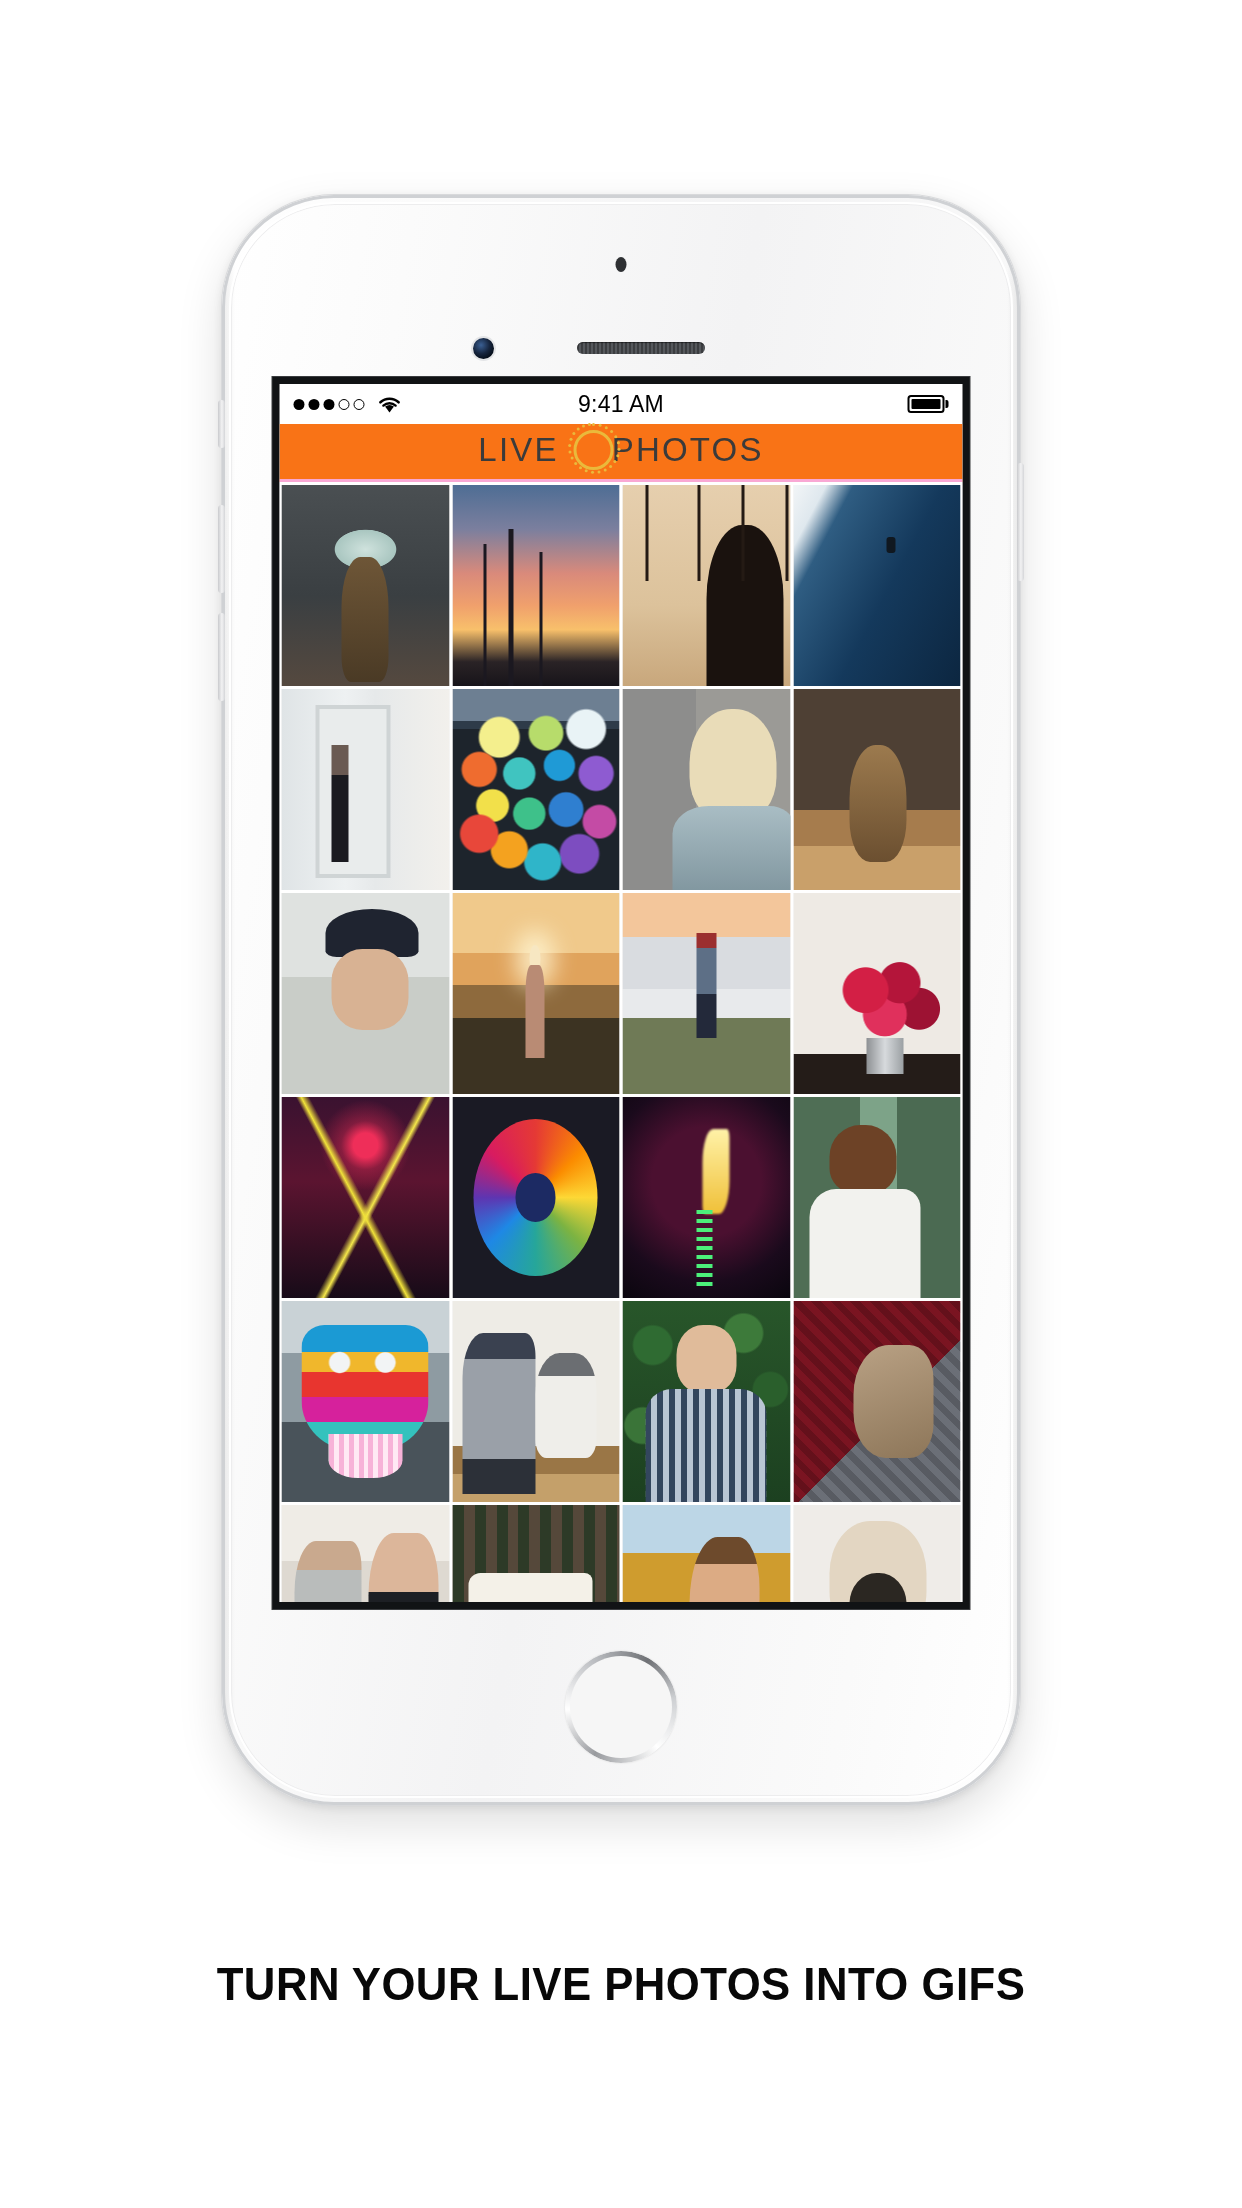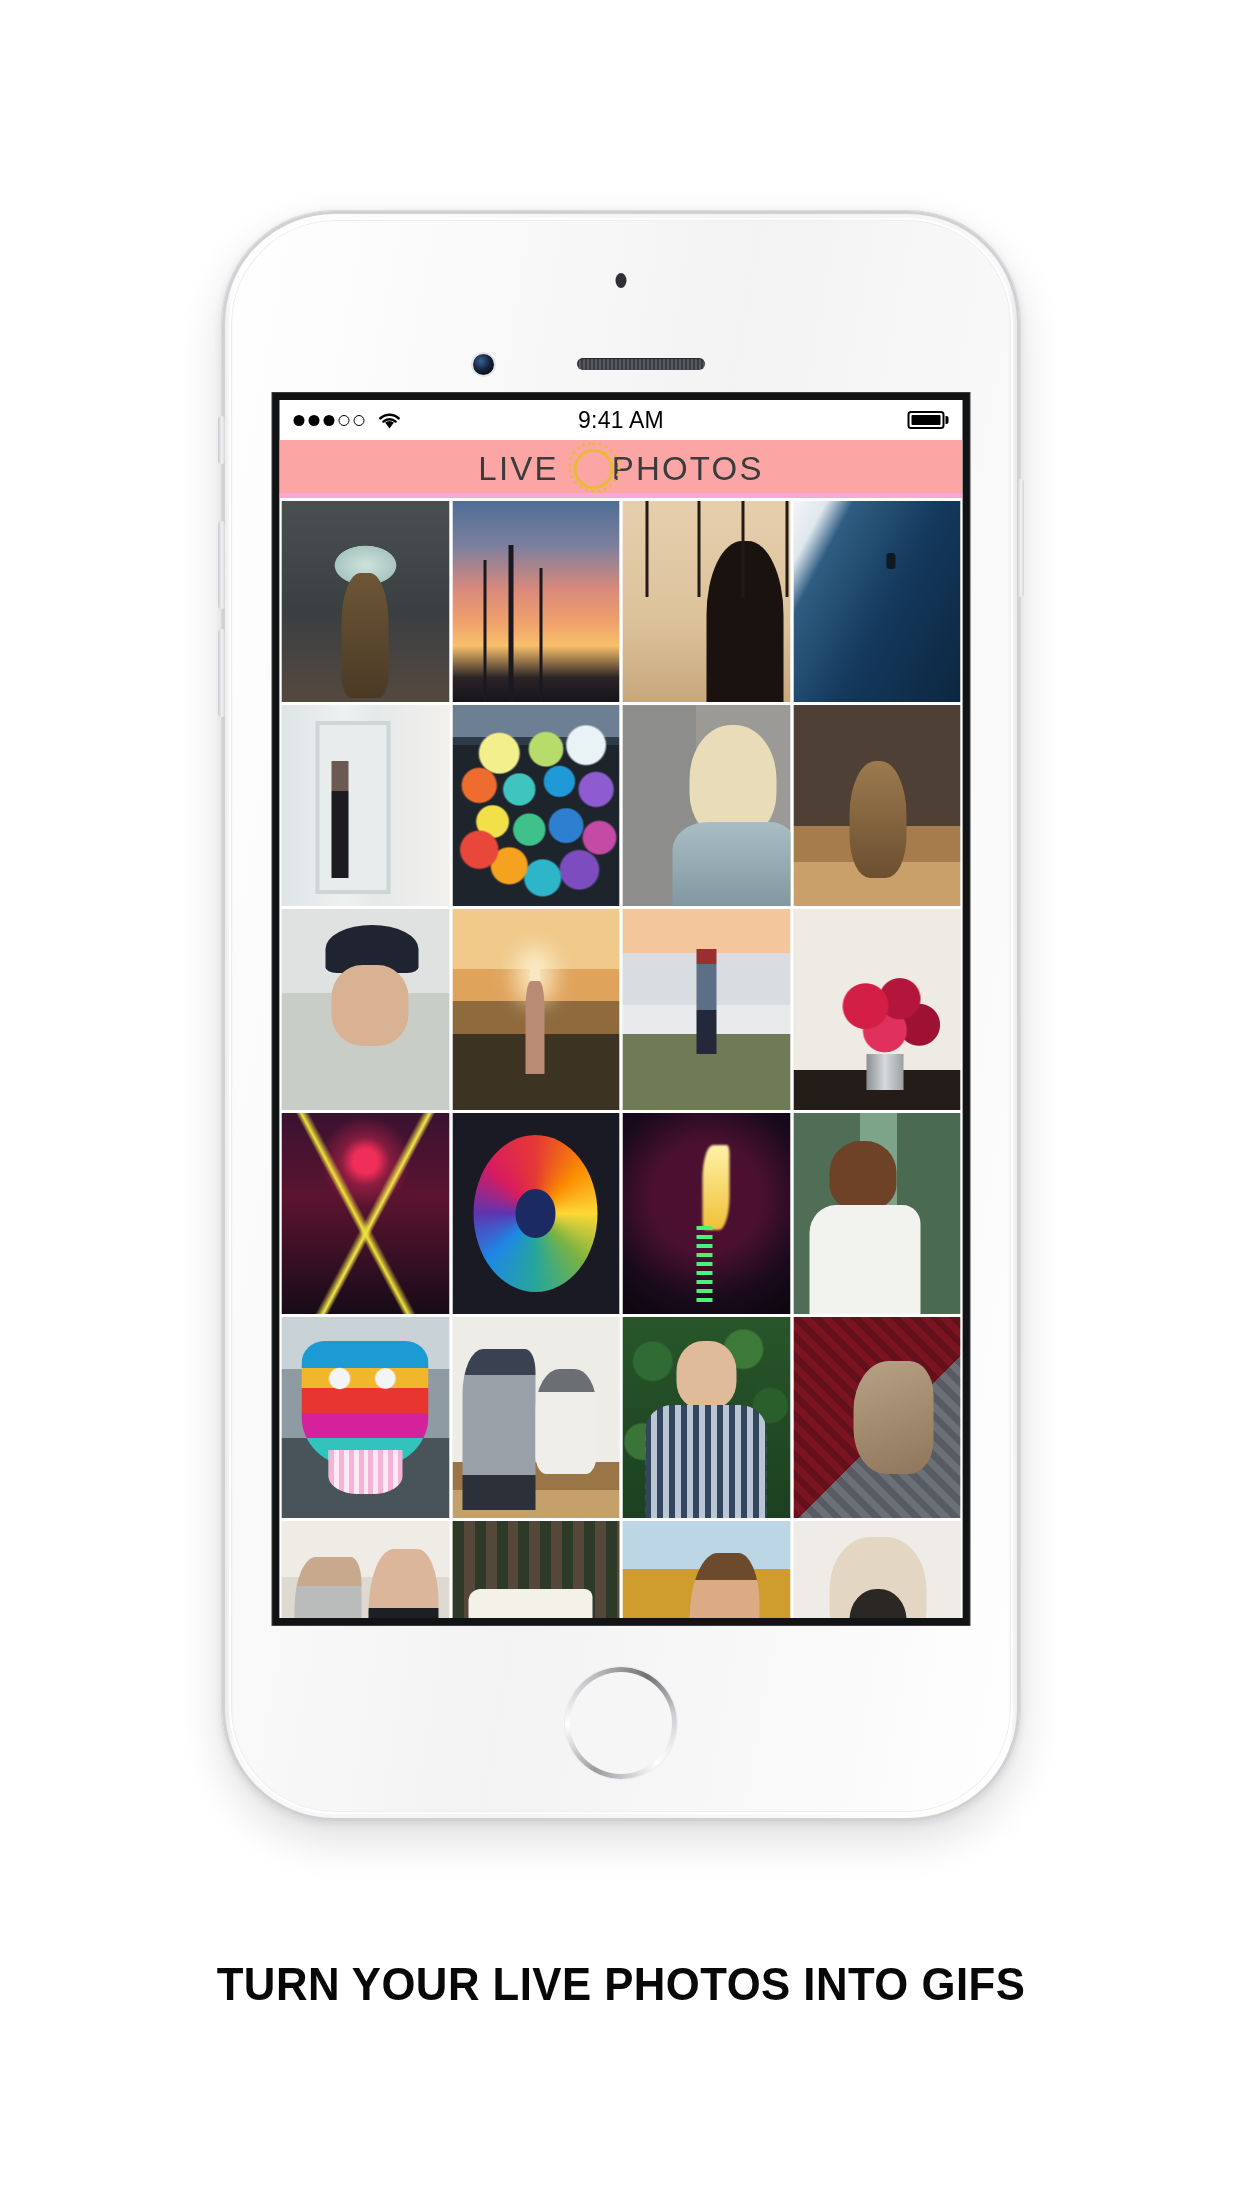--- a/index.html
+++ b/index.html
@@ -1,21 +1,21 @@
 <!DOCTYPE html>
 <html><head>
 <meta charset="utf-8">
 <style>
   * { margin:0; padding:0; box-sizing:border-box; }
   html, body { width:1242px; height:2208px; background:#ffffff; overflow:hidden; }
   body { font-family:"Liberation Sans", sans-serif; position:relative; }
 
   
   #phone-frame{
-    position:absolute; left:222px; top:211px; width:798px; height:1610px;
+    position:absolute; left:222px; top:195px; width:798px; height:1610px;
     border-radius:112px;
     background:linear-gradient(100deg,#ffffff 0%,#fbfbfb 18%,#f3f3f4 50%,#fafafa 82%,#ffffff 100%);
     box-shadow:0 0 0 1px #d8d9db, 0 2px 10px rgba(0,0,0,.10), 0 18px 46px rgba(0,0,0,.13);
   }
   #phone-bezel-outline{
     position:absolute; inset:0; border-radius:112px;
     border:3px solid #cfd1d4; pointer-events:none;
     background:linear-gradient(to right,rgba(0,0,0,.06) 0px,rgba(0,0,0,0) 10px,rgba(0,0,0,0) calc(100% - 10px),rgba(0,0,0,.06) 100%);
   }
   #phone-inner-sheen{
@@ -70,22 +70,22 @@
   .sig-dot.off{ border:1.6px solid #000; background:transparent; }
   #wifi-icon{ margin-left:12px; display:block; }
   #status-time{ position:absolute; left:0; right:0; text-align:center;
     font-size:23px; font-weight:400; color:#000; pointer-events:none; }
   #battery-icon{ margin-left:auto; display:flex; align-items:center; }
   #battery-body{ width:37px; height:18px; border:2px solid #000; border-radius:3.5px; padding:2px; }
   #battery-fill{ width:100%; height:100%; background:#000; border-radius:1px; }
   #battery-cap{ width:3px; height:8px; background:#000; border-radius:0 2px 2px 0; margin-left:1.5px; }
 
   
-  #nav-bar{ height:58px; border-bottom:5px solid #f9a8d4; display:flex;
-    align-items:flex-start; justify-content:center; background:#fca5a5; }
+  #nav-bar{ height:58px; border-bottom:3px solid #f9a8d4; display:flex;
+    align-items:flex-end; justify-content:center; background:#f97316; }
   #app-logo{ display:flex; align-items:center; justify-content:center; position:relative; }
   #app-logo-text-left, #app-logo-text-right{
     font-size:33px; letter-spacing:2.2px; color:#3b3b3b; font-weight:400; }
   #app-logo-text-left{ margin-right:6px; }
   #app-logo-text-right{ margin-left:-11px; }
   #app-logo-mark{ position:relative; width:58px; height:58px; flex:0 0 58px; }
   #logo-ring{ position:absolute; left:9px; top:9px; width:40px; height:40px;
     border-radius:50%; border:3px solid #eab93b; }
   #logo-dots{ position:absolute; left:0; top:0; width:58px; height:58px; }
 

